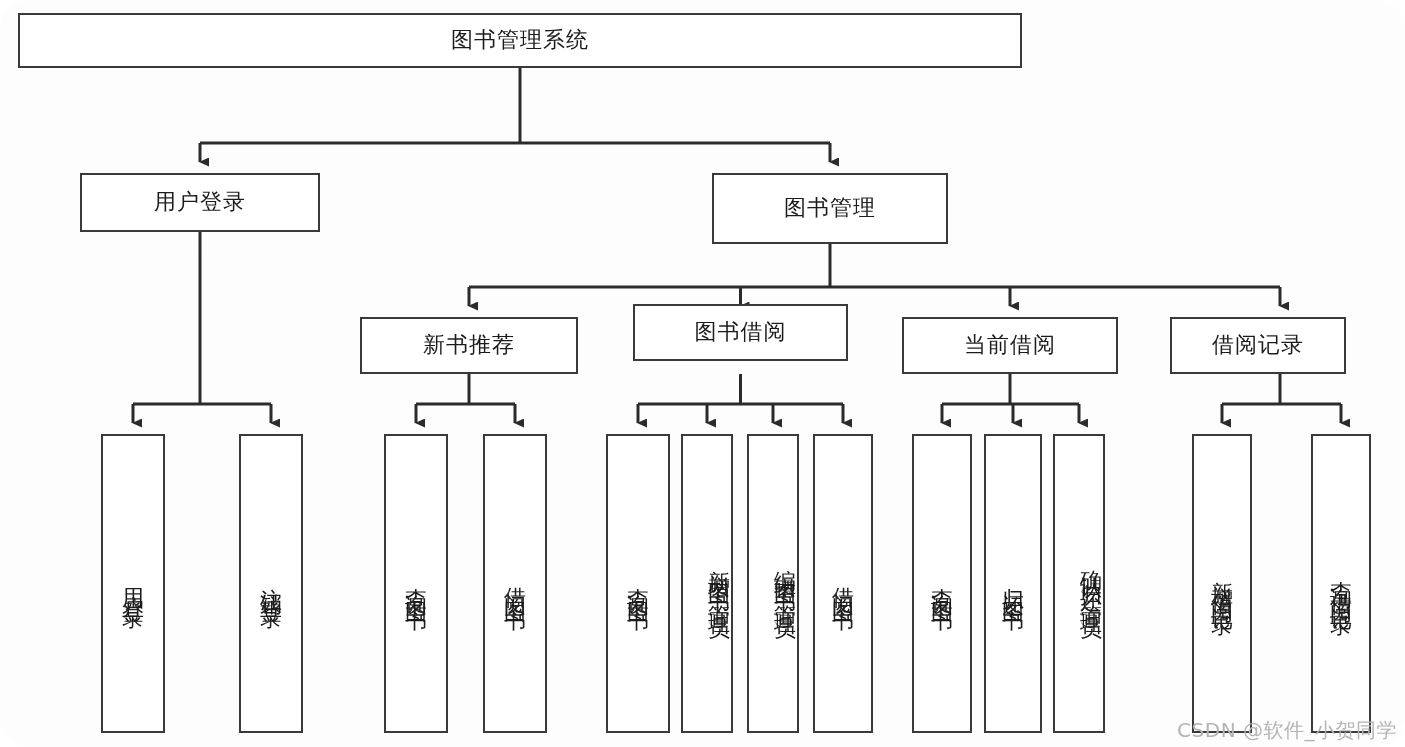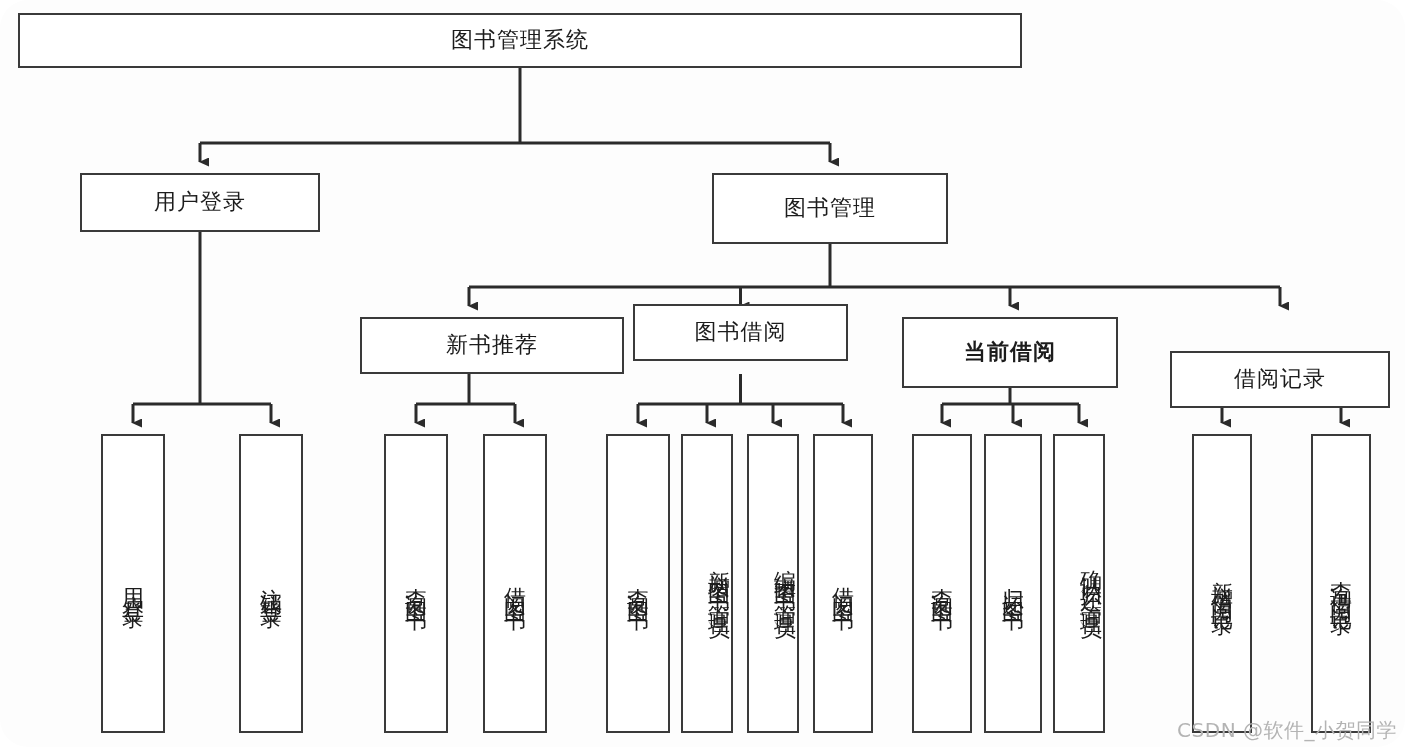--- a/index.html
+++ b/index.html
@@ -119,30 +119,30 @@
 
   <div id="level2-layer">
       <div class="node horiz" style="left: 80px; top: 173px; width: 240px; height: 59px;">
         <span>用户登录</span>
       </div>
       <div class="node horiz" style="left: 712px; top: 173px; width: 236px; height: 71px;">
         <span>图书管理</span>
       </div>
     </div>
   <div id="level3-layer">
-      <div class="node horiz" style="left: 360px; top: 317px; width: 264px; height: 57px;">
+      <div class="node horiz" style="left: 360px; top: 317px; width: 218px; height: 57px;">
         <span>新书推荐</span>
       </div>
       <div class="node horiz" style="left: 633px; top: 304px; width: 215px; height: 57px;">
         <span>图书借阅</span>
       </div>
-      <div class="node horiz" style="left: 902px; top: 317px; width: 216px; height: 71px; font-weight: bold;">
+      <div class="node horiz" style="left: 902px; top: 317px; width: 216px; height: 57px;">
         <span>当前借阅</span>
       </div>
-      <div class="node horiz" style="left: 1170px; top: 317px; width: 220px; height: 57px; margin-top: 34px;">
+      <div class="node horiz" style="left: 1170px; top: 317px; width: 176px; height: 57px;">
         <span>借阅记录</span>
       </div>
     </div>
   <div id="leaf-layer">
       <div class="node vert" style="left: 101px; top: 434px; width: 64px; height: 299px;">
         <span>用户登录</span>
       </div>
       <div class="node vert" style="left: 239px; top: 434px; width: 64px; height: 299px;">
         <span>注销登录</span>
       </div>

